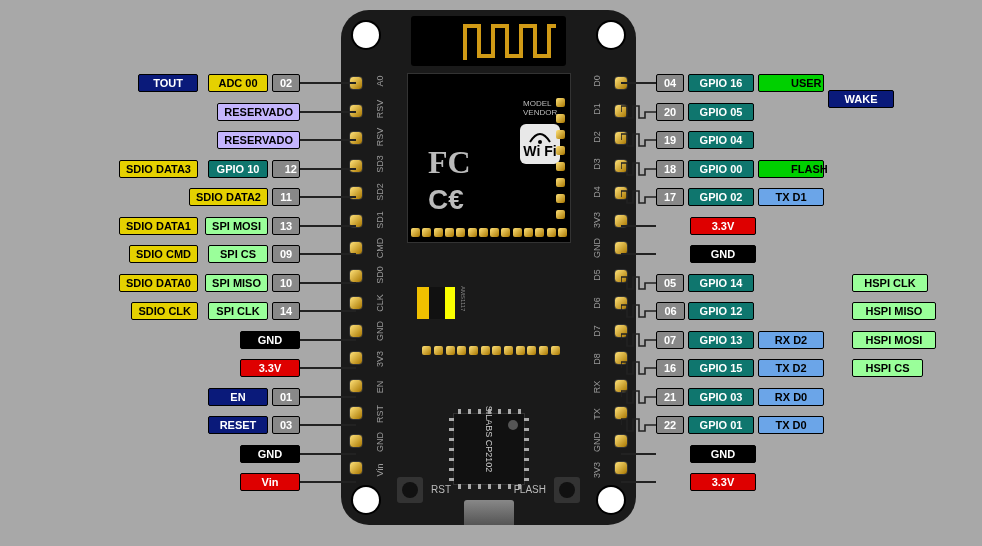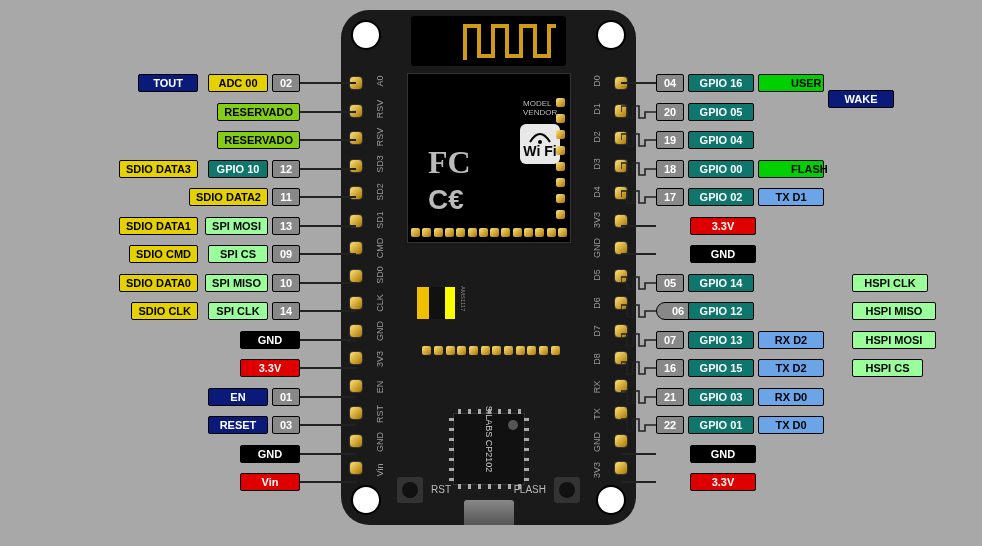--- a/index.html
+++ b/index.html
@@ -1,21 +1,21 @@
 <!DOCTYPE html>
 <html><head>
 <meta charset="utf-8">
 <style>
   body{margin:0;background:#a8a8a8;font-family:Arial,Helvetica,sans-serif;font-size:11px;}
   .stage{position:relative;width:982px;height:546px;overflow:hidden;}
   .lbl{position:absolute;min-width:60px;height:18px;line-height:16px;border:1px solid #000;
        box-sizing:border-box;text-align:center;font-weight:bold;padding:0 6px;white-space:nowrap;
        border-radius:2px;font-size:11px;}
   .yellow{background:#e5d100;color:#000;}
-  .white{background:#84cc16;color:#000;}
+  .white{background:#c4b5fd;color:#000;}
   .blue{background:#0f766e;color:#fff;}
   .navy{background:#0a1a7a;color:#fff;}
   .red{background:#de0000;color:#fff;}
   .black{background:#000;color:#fff;}
   .green{background:#00d000;color:#000;padding-left:32px;}
   .lgreen{background:#9aff9a;color:#000;}
   .lblue{background:#6ba5e8;color:#000;}
   .grey{background:#888;color:#fff;min-width:28px;padding:0 2px;}
   .wire{position:absolute;height:2px;background:#222;}
   .pwire{position:absolute;}
@@ -290,21 +290,21 @@
   </div>
 <div class="wire" style="left: 300px; width: 56px; top: 82px;"></div>
     <div class="lbl grey" style="top: 74px; right: 682px;">02</div>
     <div class="lbl yellow" style="top: 74px; right: 714px;">ADC 00</div>
     <div class="lbl navy" style="top: 74px; right: 784px;">TOUT</div>
     <div class="wire" style="left: 300px; width: 56px; top: 110.5px;"></div>
     <div class="lbl white" style="top: 102.5px; right: 682px;">RESERVADO</div>
     <div class="wire" style="left: 300px; width: 56px; top: 139px;"></div>
     <div class="lbl white" style="top: 131px; right: 682px;">RESERVADO</div>
     <div class="wire" style="left: 300px; width: 56px; top: 167.5px;"></div>
-    <div class="lbl grey" style="top: 159.5px; right: 682px;">12</div>
+    <div class="lbl grey" style="top: 159.5px; right: 682px; text-align: right;">12</div>
     <div class="lbl blue" style="top: 159.5px; right: 714px;">GPIO 10</div>
     <div class="lbl yellow" style="top: 159.5px; right: 784px;">SDIO DATA3</div>
     <div class="wire" style="left: 300px; width: 56px; top: 196px;"></div>
     <div class="lbl grey" style="top: 188px; right: 682px;">11</div>
     <div class="lbl yellow" style="top: 188px; right: 714px;">SDIO DATA2</div>
     <div class="wire" style="left: 300px; width: 56px; top: 224.5px;"></div>
     <div class="lbl grey" style="top: 216.5px; right: 682px;">13</div>
     <div class="lbl lgreen" style="top: 216.5px; right: 714px;">SPI MOSI</div>
     <div class="lbl yellow" style="top: 216.5px; right: 784px;">SDIO DATA1</div>
     <div class="wire" style="left: 300px; width: 56px; top: 253px;"></div>
@@ -378,21 +378,21 @@
       </svg>
     </div>
     <div class="lbl grey" style="top: 273.5px; left: 656px; width: 28px;">05</div>
     <div class="lbl blue" style="top: 273.5px; left: 688px; width: 66px;">GPIO 14</div>
     <div class="lbl lgreen" style="top: 273.5px; left: 852px; width: 76px;">HSPI CLK</div>
     <div class="pwire" style="left: 621px; top: 304px;">
       <svg width="35" height="14">
         <path d="M0 7 L0 7 L0 1 L6 1 L6 13 L12 13 L12 7 L12 7 L12 1 L18 1 L18 13 L24 13 L24 7 L35 7" stroke="#222" stroke-width="1.6" fill="none"></path>
       </svg>
     </div>
-    <div class="lbl grey" style="top: 302px; left: 656px; width: 44px; border-radius: 9px;">06</div>
+    <div class="lbl grey" style="top: 302px; left: 656px; width: 29px;">06</div>
     <div class="lbl blue" style="top: 302px; left: 688px; width: 66px;">GPIO 12</div>
     <div class="lbl lgreen" style="top: 302px; left: 852px; width: 84px;">HSPI MISO</div>
     <div class="pwire" style="left: 621px; top: 332.5px;">
       <svg width="35" height="14">
         <path d="M0 7 L0 7 L0 1 L6 1 L6 13 L12 13 L12 7 L12 7 L12 1 L18 1 L18 13 L24 13 L24 7 L35 7" stroke="#222" stroke-width="1.6" fill="none"></path>
       </svg>
     </div>
     <div class="lbl grey" style="top: 330.5px; left: 656px; width: 28px;">07</div>
     <div class="lbl blue" style="top: 330.5px; left: 688px; width: 66px;">GPIO 13</div>
     <div class="lbl lblue" style="top: 330.5px; left: 758px; width: 66px;">RX D2</div>

